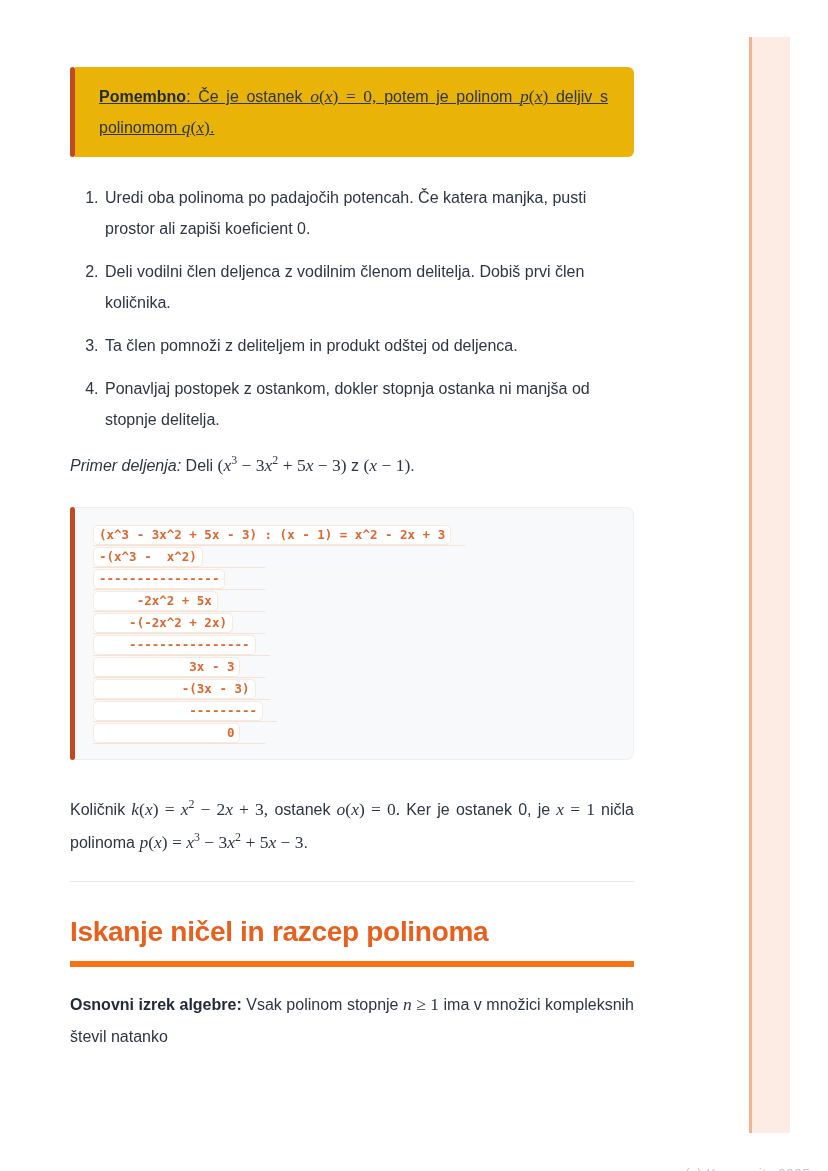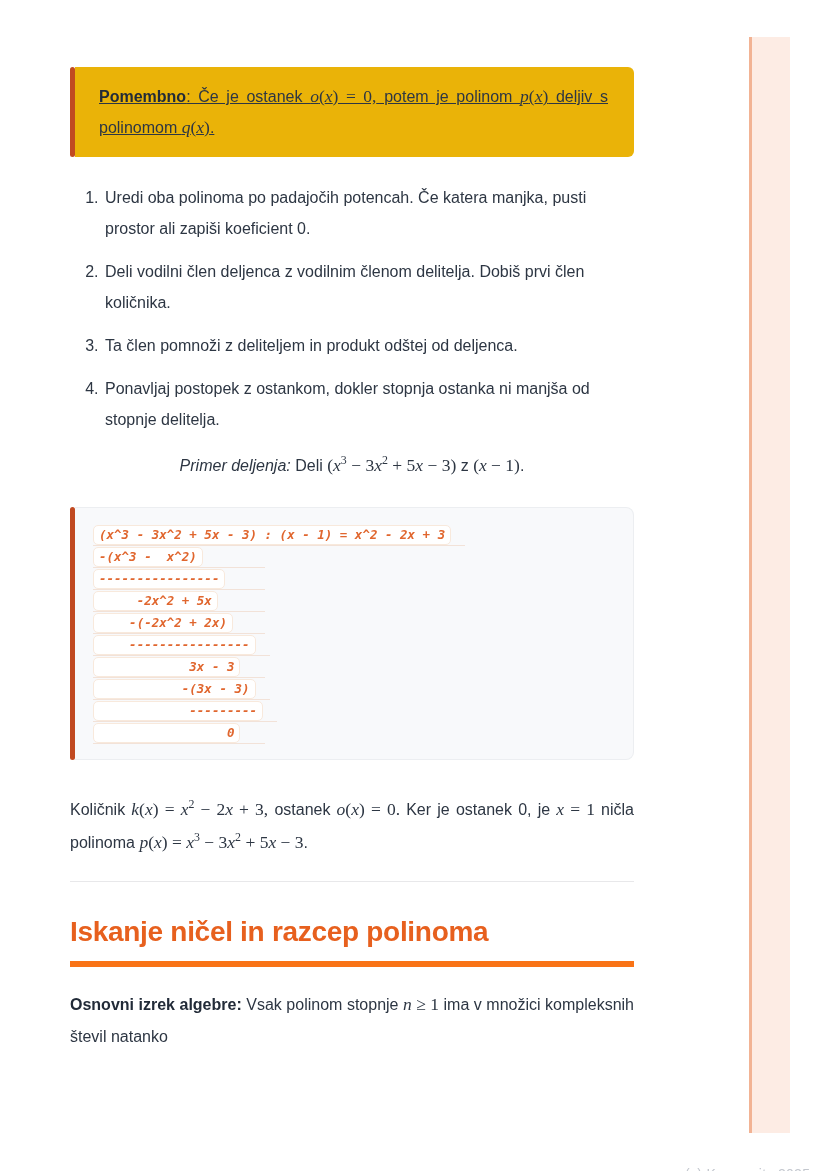--- a/index.html
+++ b/index.html
@@ -54,36 +54,35 @@
     margin-top: 25px;
     padding-left: 33px;
     list-style: decimal;
   }
   ol.steps li {
     font-size: 16px; line-height: 31px;
     margin-bottom: 12px;
     padding-left: 2px;
   }
 
-  .example-p { margin-top: 17px; font-size: 16px; line-height: 26px; text-align: center; }
+  .example-p { margin-top: 17px; font-size: 16px; line-height: 26px; }
 
   
   .codeblock { display: flex; margin-top: 28px; }
   .code-bar {
     flex: none; width: 5px; border-radius: 4px;
     background: #c14a21;
   }
   .code-box {
     flex: 1;
     background: #f8f9fb;
     border: 1px solid #eceef1;
     border-left: none;
     border-radius: 0 8px 8px 0;
     padding: 17px 18px 14px 18px;
-    font-style: italic;
   }
   .code-line {
     width: fit-content;
     min-width: 172px;
     padding-right: 14px;
     border-bottom: 1px solid #f2e2d8;
     margin-bottom: 1px;
   }
   .code-pill {
     display: inline-block;

